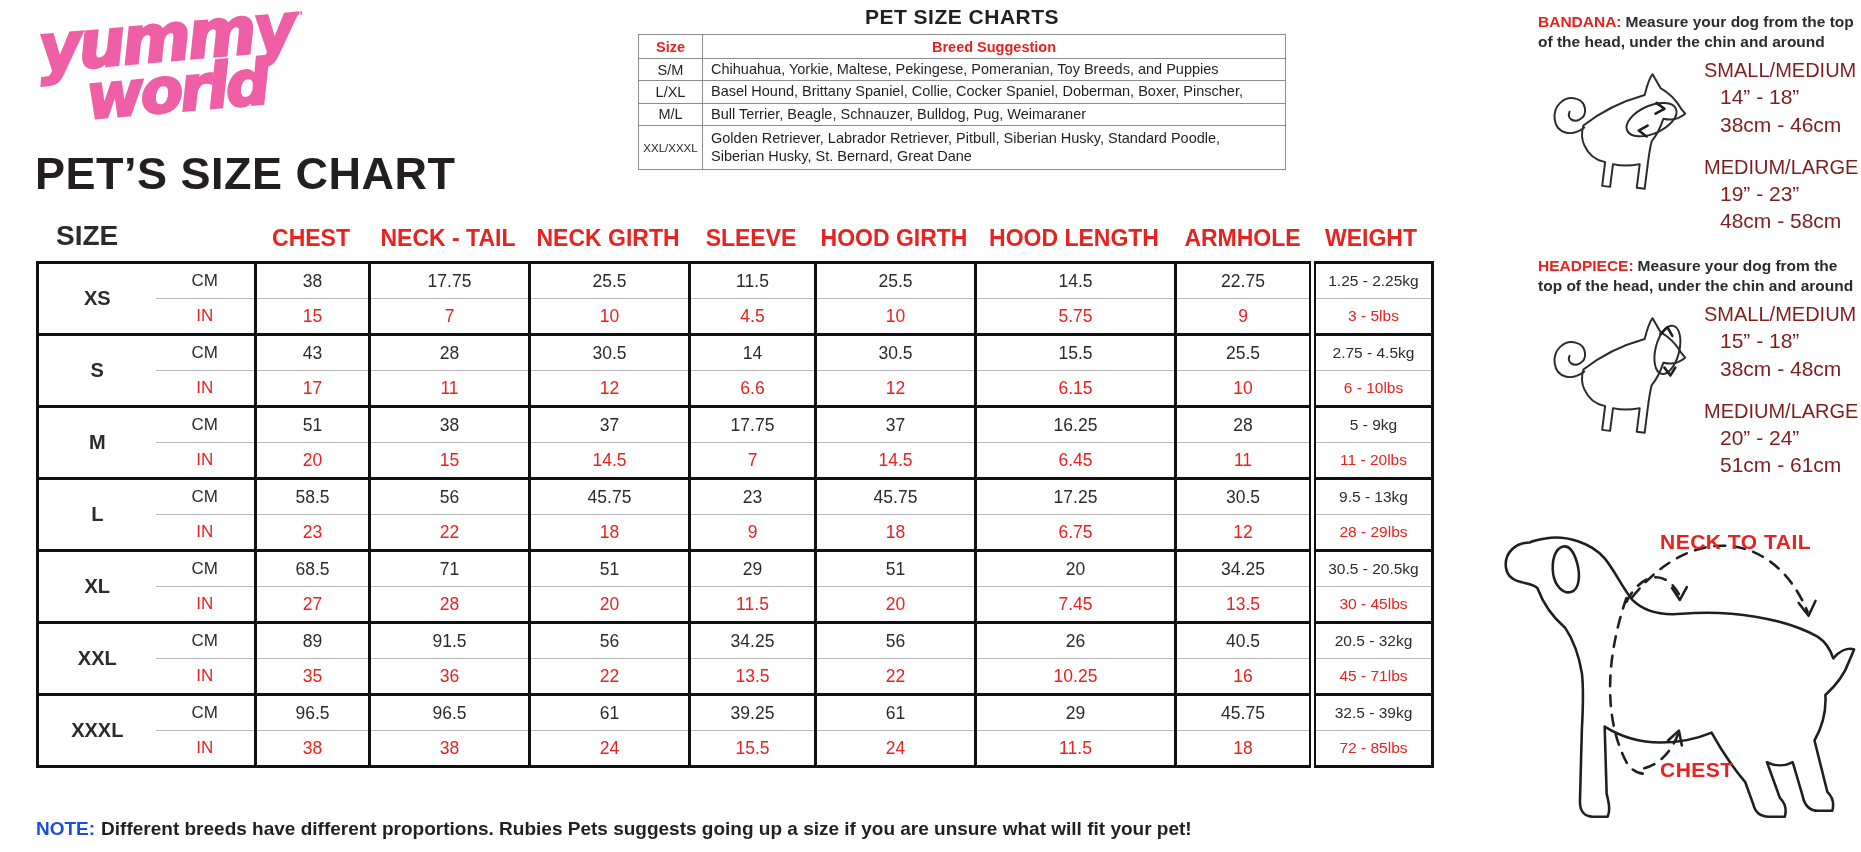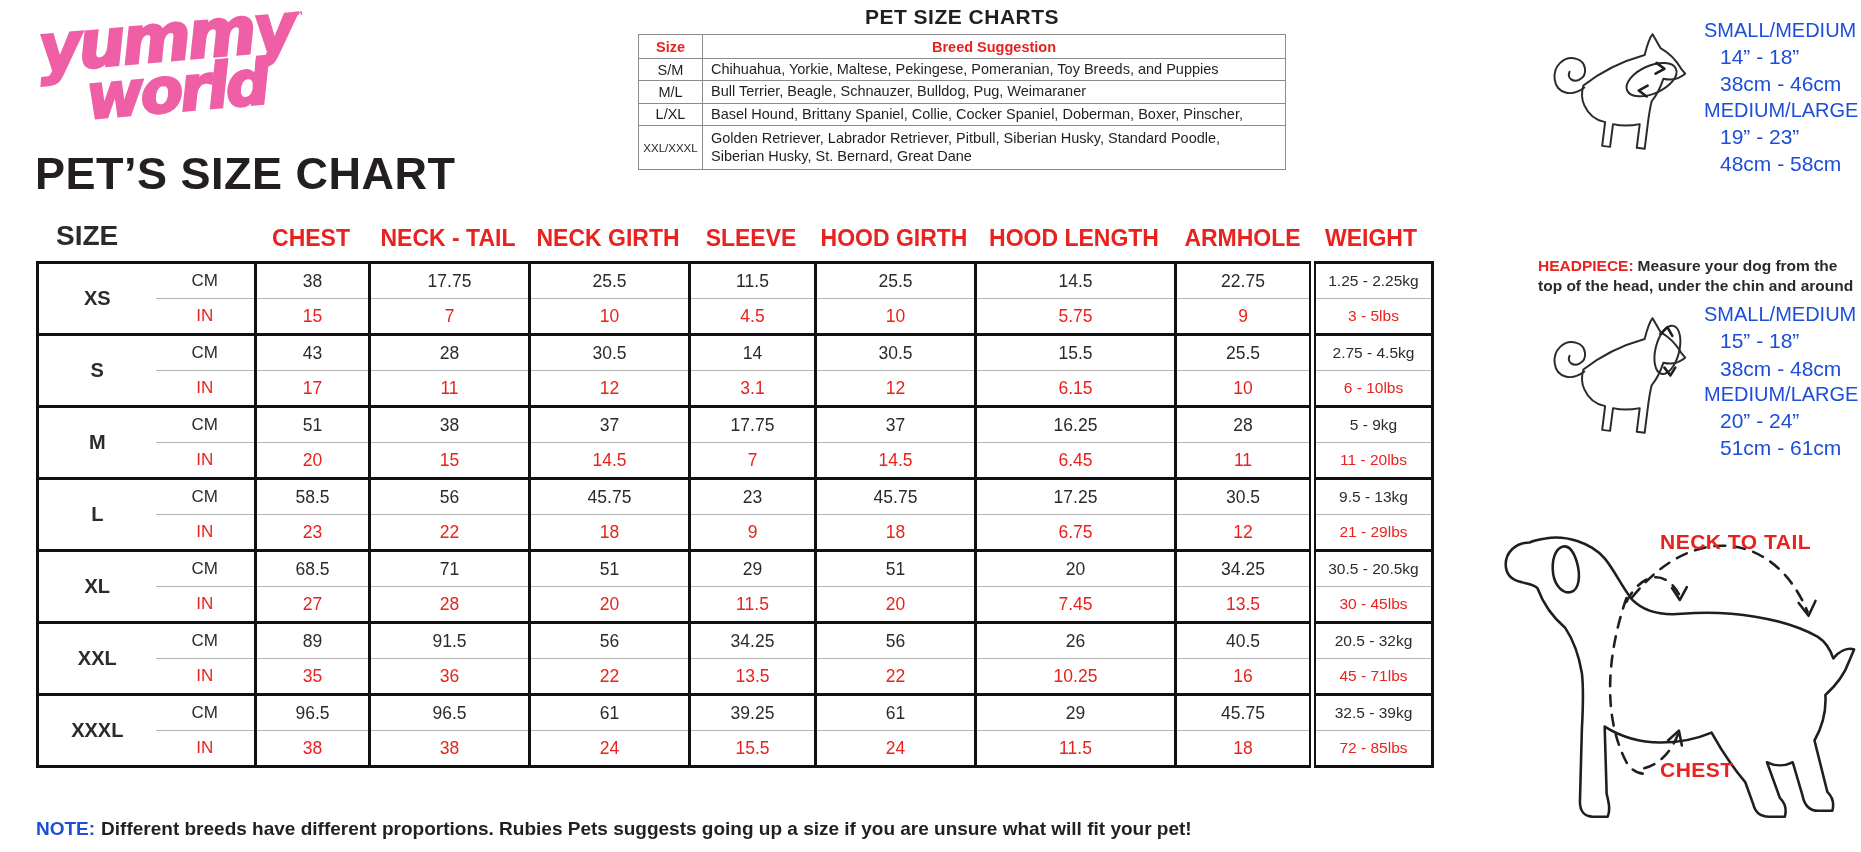--- a/index.html
+++ b/index.html
@@ -51,21 +51,21 @@
   .note .note-label { color:#1d4ed8; margin-right:6px; }
 
   
   .guide { position:absolute; width:324px; left:1538px; }
   .guide-bandana { top:12px; }
   .guide-headpiece { top:256px; }
   .guide-header { font-size:15.5px; font-weight:bold; line-height:1.3; color:#2b2b2b; }
   .guide-header .guide-label { color:#e8221e; margin-right:4px; }
   .guide-body { position:relative; height:188px; }
   .guide-dog { position:absolute; left:-6px; top:14px; }
-  .size-list { position:absolute; left:166px; top:6px; display:flex; flex-direction:column; color:#1d4ed8; }
+  .size-list { position:absolute; left:166px; top:6px; display:flex; flex-direction:column; gap:17px; color:#7f1d1d; }
   .size-name { font-size:20px; line-height:1.25; }
   .size-range { font-size:21px; line-height:1.3;margin-left:16px; }
 
   
   .big-dog { position:absolute; left:1476px; top:512px; width:386px; height:358px; }
   .big-dog svg { position:absolute; left:0; top:0; }
   .diagram-label { position:absolute; color:#e8221e; font-weight:800; font-size:21px; letter-spacing:0.5px; }
   .label-neck-tail { left:184px; top:18px; }
   .label-chest { left:184px; top:246px; }
 
@@ -97,26 +97,26 @@
           <th>Size</th>
           <th>Breed Suggestion</th>
         </tr>
       </thead>
       <tbody>
           <tr>
             <td class="breed-size">S/M</td>
             <td class="breeds">Chihuahua, Yorkie, Maltese, Pekingese, Pomeranian, Toy Breeds, and Puppies</td>
           </tr>
           <tr>
+            <td class="breed-size">L/XL</td>
+            <td class="breeds">Basel Hound, Brittany Spaniel, Collie, Cocker Spaniel, Doberman, Boxer, Pinscher,</td>
+          </tr>
+          <tr>
             <td class="breed-size">M/L</td>
             <td class="breeds">Bull Terrier, Beagle, Schnauzer, Bulldog, Pug, Weimaraner</td>
-          </tr>
-          <tr>
-            <td class="breed-size">L/XL</td>
-            <td class="breeds">Basel Hound, Brittany Spaniel, Collie, Cocker Spaniel, Doberman, Boxer, Pinscher,</td>
           </tr>
           <tr class="breed-row-tall">
             <td class="breed-size small">XXL/XXXL</td>
             <td class="breeds">Golden Retriever, Labrador Retriever, Pitbull, Siberian Husky, Standard Poodle, Siberian Husky, St. Bernard, Great Dane</td>
           </tr>
         </tbody>
     </table>
   </div>
 
   <div class="size-table-wrap">
@@ -194,21 +194,21 @@
             <td class="val">30.5</td>
             <td class="val">15.5</td>
             <td class="val">25.5</td>
             <td class="val weight">2.75 - 4.5kg</td>
           </tr>
           <tr class="in-row">
             <td class="unit">IN</td>
             <td class="val">17</td>
             <td class="val">11</td>
             <td class="val">12</td>
-            <td class="val">3.1</td>
+            <td class="val">6.6</td>
             <td class="val">12</td>
             <td class="val">6.15</td>
             <td class="val">10</td>
             <td class="val weight">6 - 10lbs</td>
           </tr>
           <tr class="cm-row">
             <td class="size-cell" rowspan="2">M</td>
             <td class="unit">CM</td>
             <td class="val">51</td>
             <td class="val">38</td>
@@ -244,21 +244,21 @@
           </tr>
           <tr class="in-row">
             <td class="unit">IN</td>
             <td class="val">23</td>
             <td class="val">22</td>
             <td class="val">18</td>
             <td class="val">9</td>
             <td class="val">18</td>
             <td class="val">6.75</td>
             <td class="val">12</td>
-            <td class="val weight">21 - 29lbs</td>
+            <td class="val weight">28 - 29lbs</td>
           </tr>
           <tr class="cm-row">
             <td class="size-cell" rowspan="2">XL</td>
             <td class="unit">CM</td>
             <td class="val">68.5</td>
             <td class="val">71</td>
             <td class="val">51</td>
             <td class="val">29</td>
             <td class="val">51</td>
             <td class="val">20</td>
@@ -324,20 +324,23 @@
           </tr>
         </tbody>
     </table>
   </div>
 
   <div class="note">
     <span class="note-label">NOTE:</span><span>Different breeds have different proportions. Rubies Pets suggests going up a size if you are unsure what will fit your pet!</span>
   </div>
 
   <div class="guide guide-bandana">
+    <div class="guide-header">
+      <span class="guide-label">BANDANA:</span><span>Measure your dog from the top of the head, under the chin and around</span>
+    </div>
     <div class="guide-body">
       <svg class="guide-dog" width="168" height="134" viewBox="0 0 170 135">
         <path class="ln" d="M52,60 C50,67 50,74 53,80 C57,89 64,95 74,97 L71,121 L79,122 L82,99 C90,101 99,101 109,99 L106,123 L114,124 L117,100 C118,92 119,84 121,76 C126,70 130,62 133,53 C141,55 149,53 155,48 L151,43 C147,36 139,27 130,22 L122,8 C118,13 116,21 114,29 C96,34 72,44 52,60 Z"></path>
         <path class="ln" d="M53,62 C40,72 25,68 23,54 C21,40 33,29 45,33 C55,36 57,49 48,54 C42,57 35,53 38,46"></path>
         <g>
           <ellipse class="ln" cx="121" cy="54" rx="27" ry="14" transform="rotate(-24 121 54)"></ellipse>
           <path class="arrow" d="M126,37 L134,43 L125,48"></path>
           <path class="arrow" d="M116,71 L108,65 L117,60"></path>
         </g>
       </svg>

